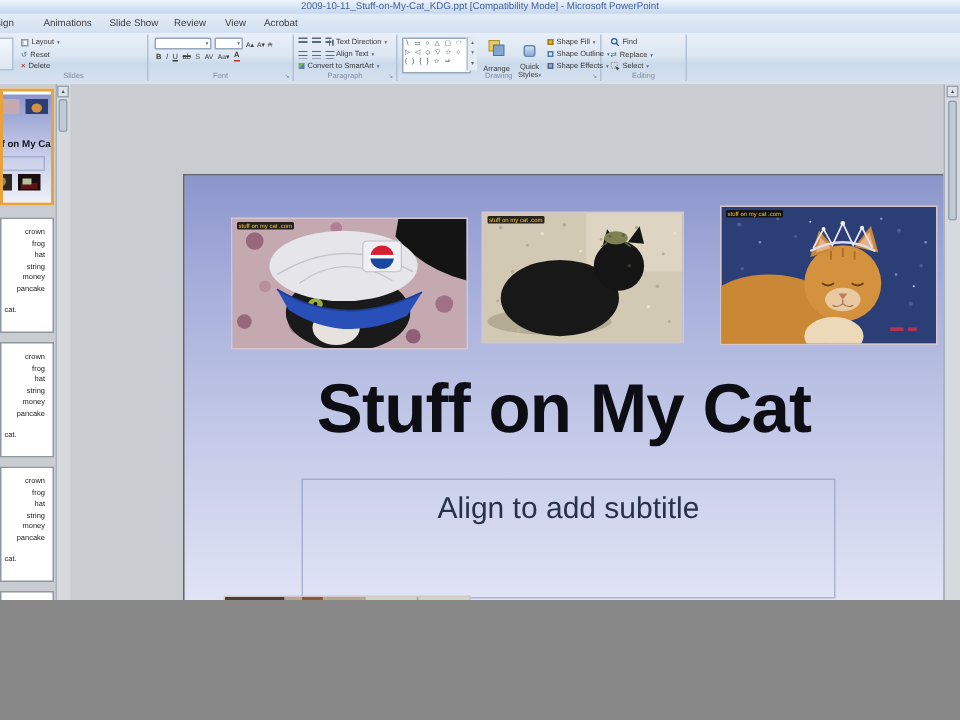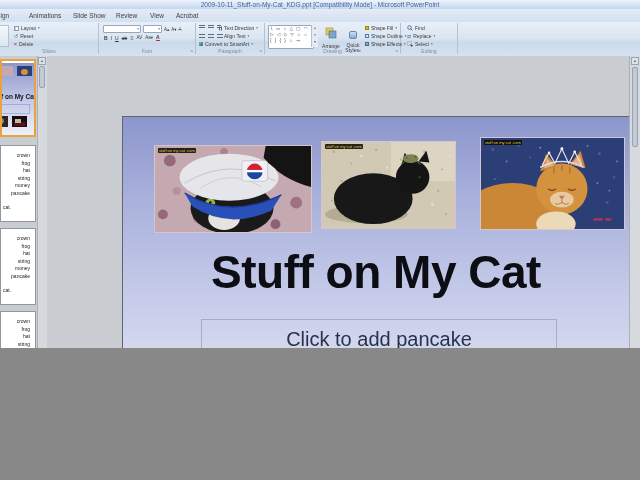--- a/index.html
+++ b/index.html
@@ -1,16 +1,16 @@
 <!DOCTYPE html>
 <html><head>
 <meta charset="utf-8">
 <style>
   html,body{margin:0;padding:0;background:#888;}
-  .app{position:relative;width:640px;height:348px;overflow:hidden;
+  .app{position:relative;width:640px;height:400px;overflow:hidden;
        font-family:"Liberation Sans",sans-serif;background:#c9ccd1;}
   .abs{position:absolute;}
   
   .titlebar{position:absolute;left:0;top:0;width:640px;height:9px;
     background:linear-gradient(#eef4fc,#d3e2f4 60%,#c6d8ee);
     border-bottom:1px solid #b6c8e0;}
   .titlebar span{position:absolute;left:0;right:0;top:1px;text-align:center;
     font-size:6.5px;color:#46639a;white-space:nowrap;}
   
   .tabrow{position:absolute;left:0;top:9px;width:640px;height:13px;
@@ -425,21 +425,21 @@
             <circle cx="95" cy="14" r="1.3"></circle>
           </g>
         <rect x="114" y="82" width="9" height="2.4" fill="#d0304a" opacity="0.85"></rect>
         <rect x="126" y="82" width="6" height="2.4" fill="#d0304a" opacity="0.85"></rect>
       </svg>
       <span class="wm" style="left:361px;top:23px;">stuff on my cat .com</span>
 
       <div class="slide-title">Stuff on My Cat</div>
 
       <div class="subtitle-box">
-        <span>Click to add pancake</span>
+        <span>Align to add subtitle</span>
       </div>
 
       <svg class="photo" style="left:26px;top:280px;width:165px;height:93px;" viewBox="0 0 165 93" preserveAspectRatio="none">
         <rect width="165" height="40" fill="#b8a890"></rect>
         <rect x="0" y="0" width="40" height="40" fill="#4e3c30"></rect>
         <rect x="52" y="0" width="14" height="38" fill="#8a5636"></rect>
           <rect x="70" y="6" width="8" height="32" fill="#7a4a2e"></rect>
         <rect x="95" y="0" width="70" height="34" fill="#cdd8c4"></rect>
         <path d="M95,17 h70 M130,0 v34" stroke="#9aa890" stroke-width="1.2"></path>
         <rect x="95" y="34" width="70" height="4" fill="#b8c0a8"></rect>

